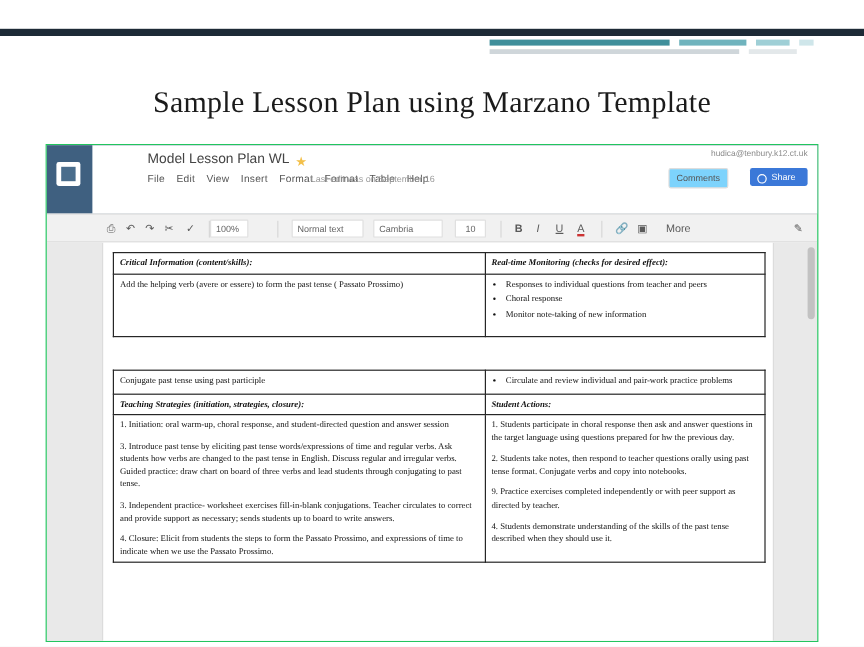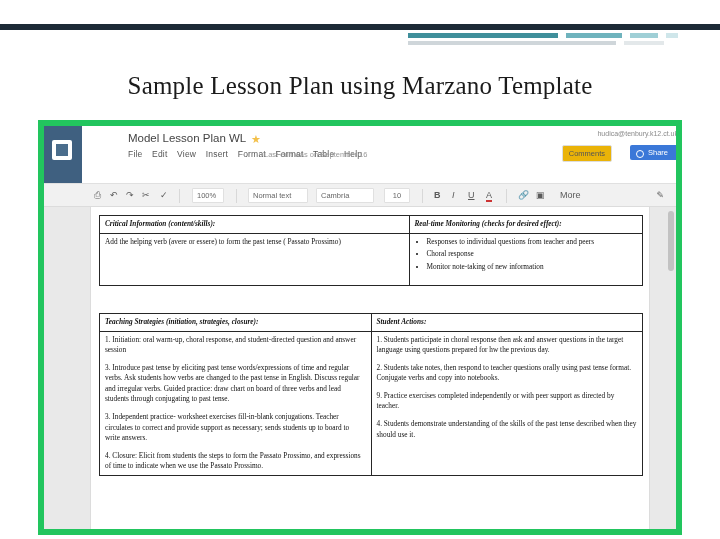--- a/index.html
+++ b/index.html
@@ -29,21 +29,21 @@
     font-family:"Liberation Serif", serif;
     font-size:25px;
     color:#1b1b1b;
     letter-spacing:.2px;
   }
 
   
   .shot {
     position:absolute; left:38px; top:120px; width:644px; height:415px;
     background:#ffffff;
-    border:6px solid #22c55e;
+    border:1px solid #22c55e;
     overflow:hidden;
   }
 
   
   .docs-chrome {
     position:relative; height:57px; background:#f5f5f5;
   }
   .docs-blue-strip {
     position:absolute; left:0; top:0; width:644px; height:57px;
     background:linear-gradient(to bottom,#4a6d8c 0%, #4a6d8c 100%);
@@ -79,21 +79,21 @@
     position:absolute; left:182px; top:24px;
     font-size:7.5px; color:#999;
   }
   .doc-account {
     position:absolute; right:10px; top:4px;
     font-size:7px; color:#8a8a8a;
   }
   .doc-comments {
     position:absolute; right:76px; top:19px;
     font-size:7.5px; color:#555; border:1px solid #ddd; padding:3px 6px;
-    background:#eab308; border-radius:2px;
+    background:#7dd3fc; border-radius:2px;
   }
   .doc-share {
     position:absolute; right:10px; top:19px;
     font-size:7.5px; color:#fff; padding:3px 10px 3px 18px;
     background:#3b78d8; border-radius:2px; position:absolute;
   }
   .doc-share:before{
     content:""; position:absolute; left:6px; top:5px; width:6px; height:6px;
     border:1.5px solid #fff; border-radius:50%;
   }
@@ -186,21 +186,21 @@
     </div>
   </div>
 
   <div class="docs-toolbar">
     <div class="tb-item" style="left:50px;">⎙</div>
     <div class="tb-item" style="left:66px;">↶</div>
     <div class="tb-item" style="left:82px;">↷</div>
     <div class="tb-item" style="left:98px;">✂</div>
     <div class="tb-item" style="left:116px;">✓</div>
     <div class="tb-sep" style="left:135px;"></div>
-    <div class="tb-box" style="left:148px; width:32px;">100%</div>
+    <div class="tb-box" style="left:136px; width:32px;">100%</div>
     <div class="tb-sep" style="left:192px;"></div>
     <div class="tb-box" style="left:204px; width:60px;">Normal text</div>
     <div class="tb-box" style="left:272px; width:58px;">Cambria</div>
     <div class="tb-box" style="left:340px; width:26px;text-align:center;">10</div>
     <div class="tb-sep" style="left:378px;"></div>
     <div class="tb-item" style="left:390px; font-weight:bold;">B</div>
     <div class="tb-item" style="left:408px; font-style:italic;">I</div>
     <div class="tb-item" style="left:424px; text-decoration:underline;">U</div>
     <div class="tb-item" style="left:442px; border-bottom:2px solid #c33;">A</div>
     <div class="tb-sep" style="left:462px;"></div>
@@ -235,20 +235,28 @@
               </ul>
             </td>
           </tr>
         </tbody>
           </table>
       </div>
 
       <div class="tbl-wrap2">
         <table class="docs-table">
           <tbody>
+              <tr>
+            <td style="width:57%;">Conjugate past tense using past participle</td>
+            <td>
+              <ul class="bul">
+                <li>Circulate and review  individual and pair-work  practice problems</li>
+              </ul>
+            </td>
+          </tr>
           <tr>
             <td class="hdr">Teaching Strategies (initiation, strategies, closure):</td>
             <td class="hdr">Student Actions:</td>
           </tr>
           <tr>
             <td>
               <p class="para">1. Initiation:  oral warm-up, choral response, and student-directed question and answer session</p>
               <p class="para">3. Introduce past tense by eliciting past tense words/expressions of time  and regular verbs. Ask students how verbs are changed to the past tense in English. Discuss regular and irregular verbs.  Guided practice: draw chart on board of three verbs and lead students through conjugating to past tense.</p>
               <p class="para">3. Independent practice- worksheet exercises fill-in-blank conjugations. Teacher circulates to correct and provide support as necessary; sends students up to board to write answers.</p>
               <p class="para">4. Closure: Elicit from students the steps to form the Passato Prossimo, and expressions of time to indicate when we use the Passato Prossimo.</p>

